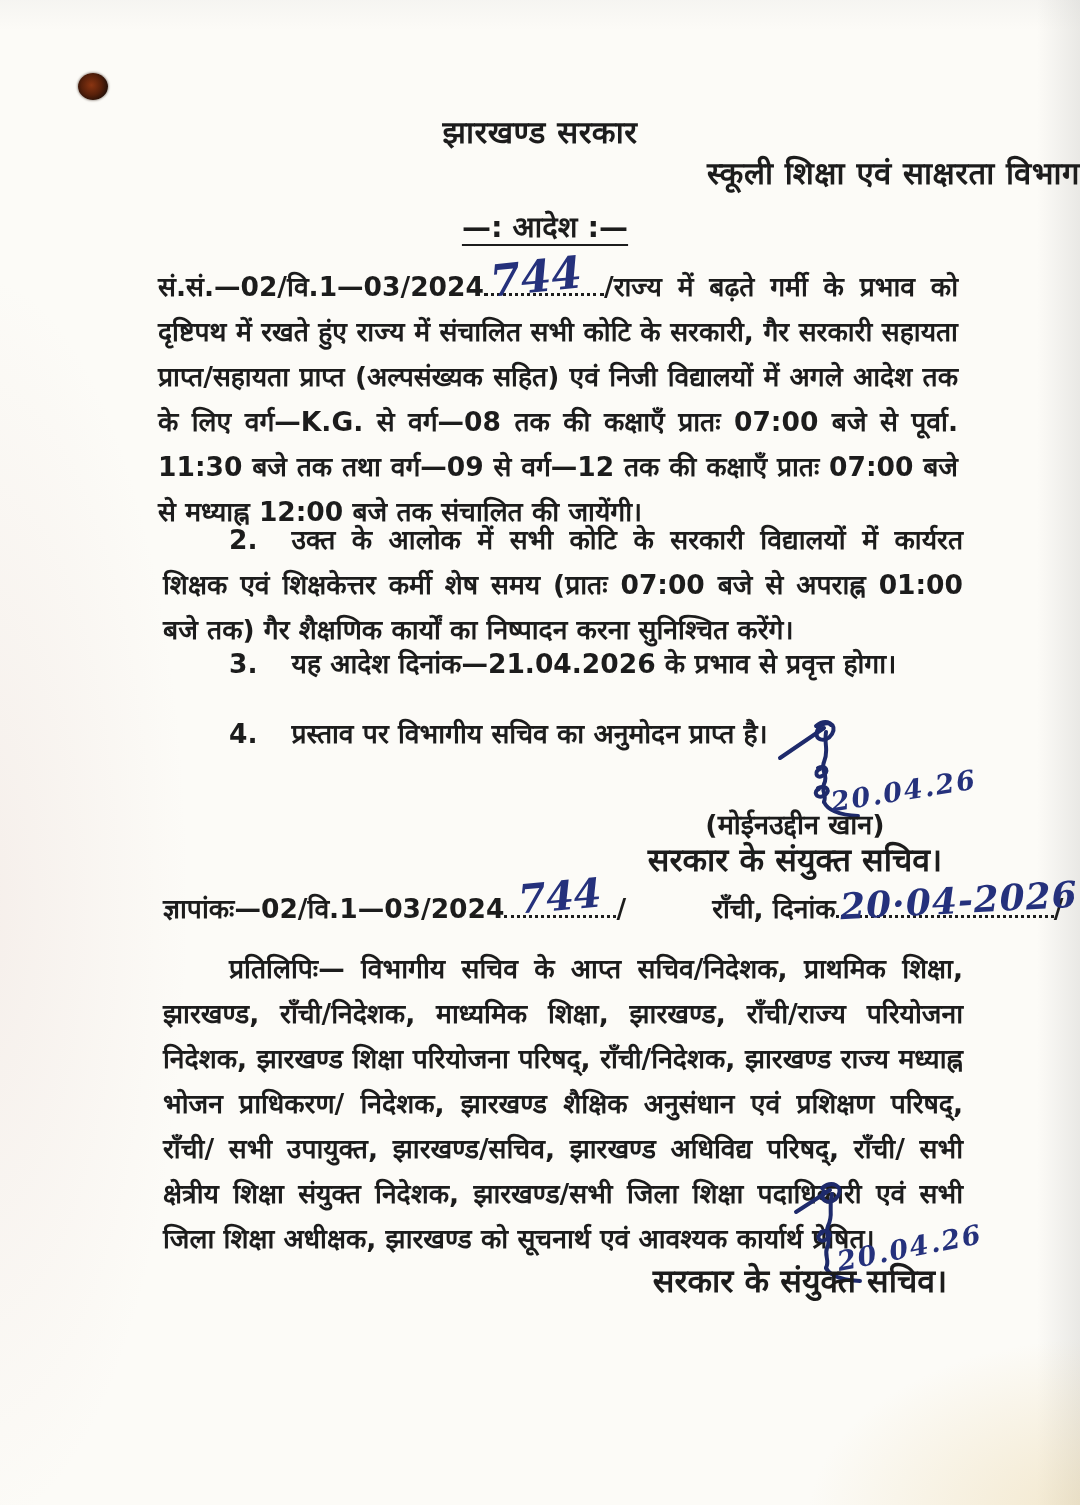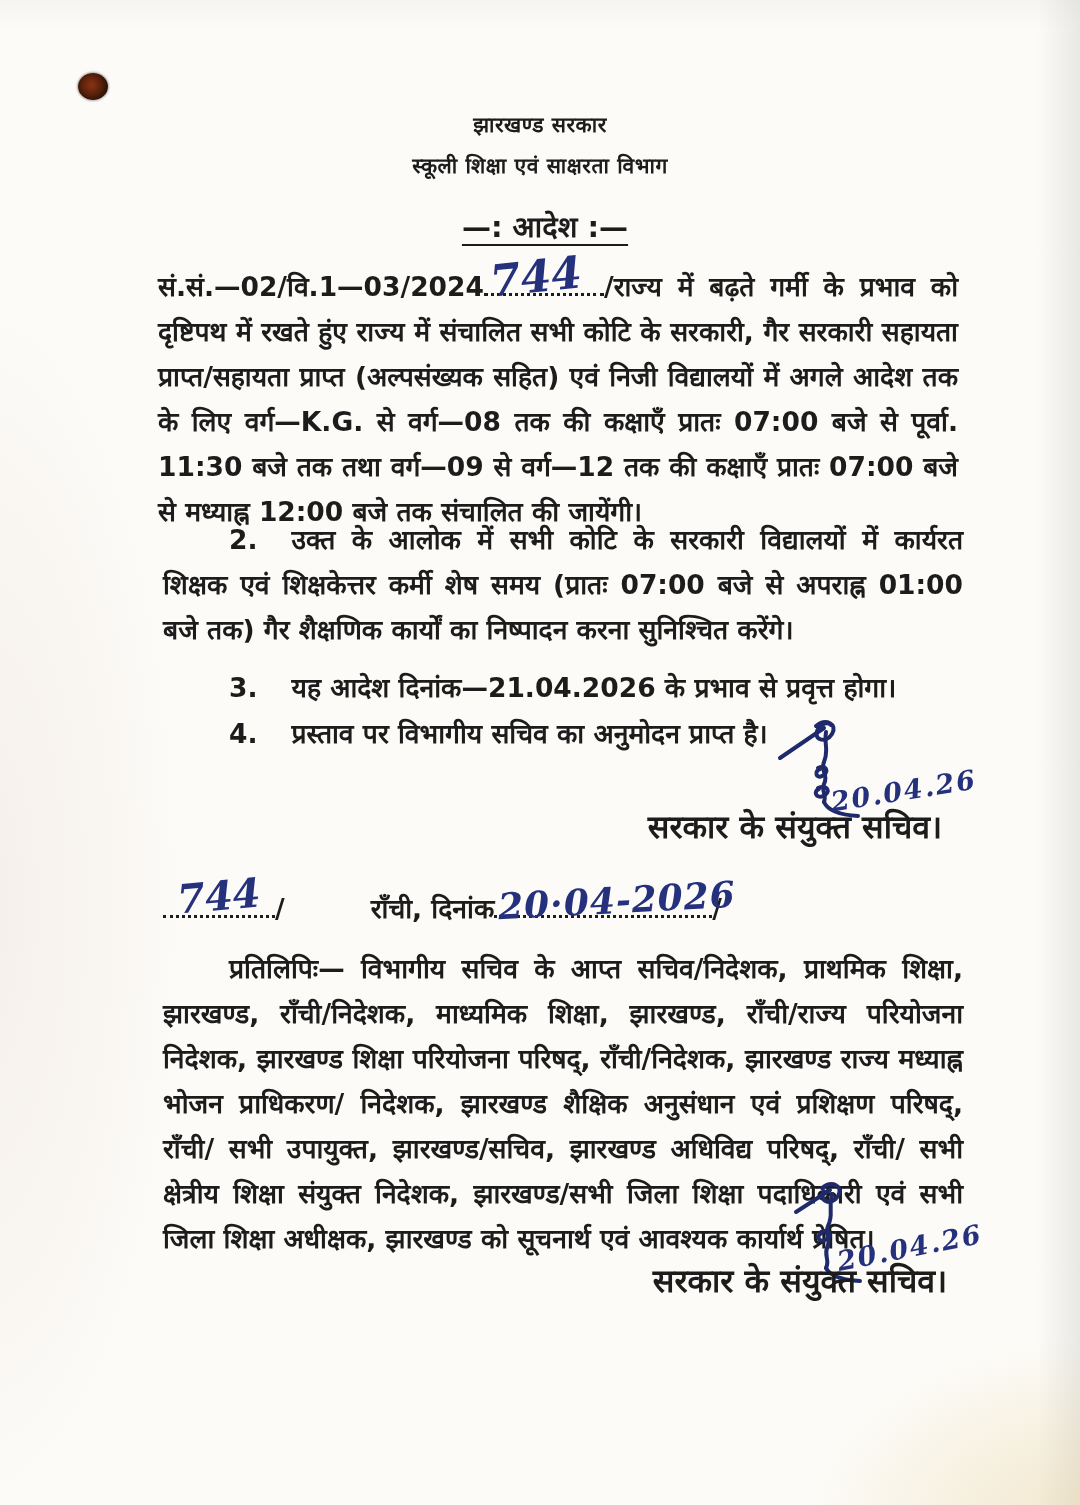--- a/index.html
+++ b/index.html
@@ -12,21 +12,21 @@
     overflow:hidden;
     background:
       radial-gradient(ellipse 420px 260px at 102% 101%, rgba(232,210,158,0.50), rgba(232,210,158,0) 70%),
       radial-gradient(ellipse 300px 900px at -2% 60%, rgba(214,182,176,0.18), rgba(214,182,176,0) 70%),
       linear-gradient(to left, rgba(190,190,188,0.30), rgba(190,190,188,0) 4%),
       linear-gradient(to bottom, rgba(200,200,200,0.12), rgba(200,200,200,0) 2%),
       #fcfbf7;
   }
   .abs{position:absolute;}
   .center{left:0;right:0;text-align:center;}
-  .htitle{font-size:21px;font-weight:700;letter-spacing:0.5px;}
+  .htitle{font-size:31px;font-weight:700;letter-spacing:0.5px;}
   .order-head{font-size:29px;font-weight:700;text-decoration:underline;text-underline-offset:7px;text-decoration-thickness:2px;margin-left:10px;}
   .body-text{font-size:26.5px;line-height:45px;text-align:justify;font-weight:600;}
   .num-para{text-indent:66px;}
   .pnum{display:inline-block;margin-right:34px;text-indent:0;}
   
   .blot{
     width:30px;height:27px;border-radius:50%;
     background:radial-gradient(circle at 45% 45%, #8a3512 0%, #57200a 45%, #241008 75%, #100704 100%);
     box-shadow:0 0 2px 1px rgba(40,20,10,0.35);
   }
@@ -52,57 +52,58 @@
   svg.sig{overflow:visible;}
 </style>
 </head>
 <body>
 
 <div class="page">
 
   <div class="abs blot" style="left:78px;top:73px;"></div>
 
   <div class="abs center htitle" style="top:110px;">झारखण्ड सरकार</div>
-  <div class="abs center htitle" style="top:151px;">स्कूली शिक्षा एवं साक्षरता विभाग</div>
+  <div class="abs center htitle" style="top:151px;text-align:right;">स्कूली शिक्षा एवं साक्षरता विभाग</div>
   <div class="abs center order-head" style="top:206px;">—: आदेश :—</div>
 
   <div class="abs body-text" style="left:158px;top:264px;width:800px;">
     <span>सं.सं.—02/वि.1—03/2024</span><span class="dotline" style="width:120px;"><span class="hand hand-num1">744</span></span><span>/</span><span>राज्य में बढ़ते गर्मी के प्रभाव को दृष्टिपथ में रखते हुंए राज्य में संचालित सभी कोटि के सरकारी, गैर सरकारी सहायता प्राप्त/सहायता प्राप्त (अल्पसंख्यक सहित) एवं निजी विद्यालयों में अगले आदेश तक के लिए वर्ग—K.G. से वर्ग—08 तक की कक्षाएँ प्रातः 07:00 बजे से पूर्वा. 11:30 बजे तक तथा वर्ग—09 से वर्ग—12 तक की कक्षाएँ प्रातः 07:00 बजे से मध्याह्न 12:00 बजे तक संचालित की जायेंगी।</span>
   </div>
 
   <div class="abs body-text num-para" style="left:163px;top:505px;width:800px;margin-top:12px;">
     <span class="pnum">2.</span><span>उक्त के आलोक में सभी कोटि के सरकारी विद्यालयों में कार्यरत शिक्षक एवं शिक्षकेत्तर कर्मी शेष समय (प्रातः 07:00 बजे से अपराह्न 01:00 बजे तक) गैर शैक्षणिक कार्यों का निष्पादन करना सुनिश्चित करेंगे।</span>
   </div>
 
-  <div class="abs body-text num-para" style="left:163px;top:665px;width:800px;">
+  <div class="abs body-text num-para" style="left:163px;top:641px;width:800px;">
     <span class="pnum">3.</span><span>यह आदेश दिनांक—21.04.2026 के प्रभाव से प्रवृत्त होगा।</span>
   </div>
 
   <div class="abs body-text num-para" style="left:163px;top:711px;width:800px;">
     <span class="pnum">4.</span><span>प्रस्ताव पर विभागीय सचिव का अनुमोदन प्राप्त है।</span>
   </div>
 
   <svg class="abs sig" style="left:766px;top:716px;" width="160" height="100" viewBox="0 0 160 100">
     <g fill="none" stroke="#1e2a6b" stroke-width="4" stroke-linecap="round">
       <path d="M14,42 L58,12"></path>
       <path d="M50,10 C60,2 72,8 66,18 C60,28 46,24 52,13 C55,8 62,5 65,9"></path>
       <path d="M60,16 C58,30 63,34 58,46 C54,56 63,58 58,68 C55,76 61,78 58,86"></path>
       <path d="M52,52 C60,48 64,56 56,60 C50,63 48,55 54,53"></path>
       <path d="M52,72 C61,68 66,76 57,80 C50,83 47,75 53,73"></path>
       <path d="M58,86 C62,95 74,99 92,100"></path>
     </g>
   </svg>
   <div class="abs hand sig-date" style="left:830px;top:775px;transform:rotate(-9deg);">20.04.26</div>
 
   <div class="abs name-block" style="left:630px;top:808px;width:330px;">
+    <div class="nm">(मोईनउद्दीन खान)</div>
     <div class="ttl">सरकार के संयुक्त सचिव।</div>
   </div>
 
   <div class="abs memo-row" style="left:163px;top:890px;">
-    <span class="dotline" style="width:112px;"><span class="hand hand-num2">744</span></span><span>/</span><span style="display:inline-block;width:86px;"></span><span>राँची, दिनांक</span><span class="dotline" style="width:218px;"><span class="hand hand-date-memo">20·04-2026</span></span><span>/</span>
+    <span>ज्ञापांकः—02/वि.1—03/2024</span><span class="dotline" style="width:112px;"><span class="hand hand-num2">744</span></span><span>/</span><span style="display:inline-block;width:86px;"></span><span>राँची, दिनांक</span><span class="dotline" style="width:218px;"><span class="hand hand-date-memo">20·04-2026</span></span><span>/</span>
   </div>
 
   <div class="abs body-text" style="left:163px;top:946px;width:800px;text-indent:66px;">
     <span>प्रतिलिपिः—</span><span> विभागीय सचिव के आप्त सचिव/निदेशक, प्राथमिक शिक्षा, झारखण्ड, राँची/निदेशक, माध्यमिक शिक्षा, झारखण्ड, राँची/राज्य परियोजना निदेशक, झारखण्ड शिक्षा परियोजना परिषद्, राँची/निदेशक, झारखण्ड राज्य मध्याह्न भोजन प्राधिकरण/ निदेशक, झारखण्ड शैक्षिक अनुसंधान एवं प्रशिक्षण परिषद्, राँची/ सभी उपायुक्त, झारखण्ड/सचिव, झारखण्ड अधिविद्य परिषद्, राँची/ सभी क्षेत्रीय शिक्षा संयुक्त निदेशक, झारखण्ड/सभी जिला शिक्षा पदाधिकारी एवं सभी जिला शिक्षा अधीक्षक, झारखण्ड को सूचनार्थ एवं आवश्यक कार्यार्थ प्रेषित।</span>
   </div>
 
   <svg class="abs sig" style="left:766px;top:1182px;" width="160" height="100" viewBox="0 0 160 100">
     <g fill="none" stroke="#1e2a6b" stroke-width="4" stroke-linecap="round">
       <path d="M30,30 L64,8"></path>
       <path d="M56,6 C66,-2 78,4 72,14 C66,24 52,20 58,9"></path>

